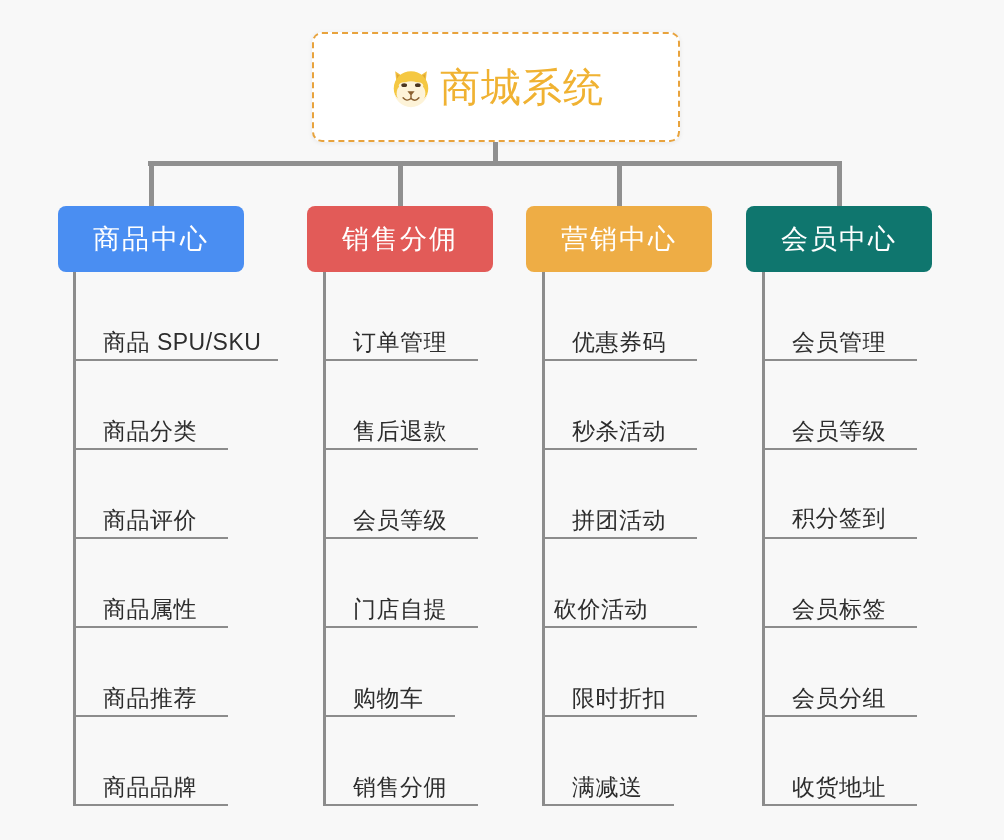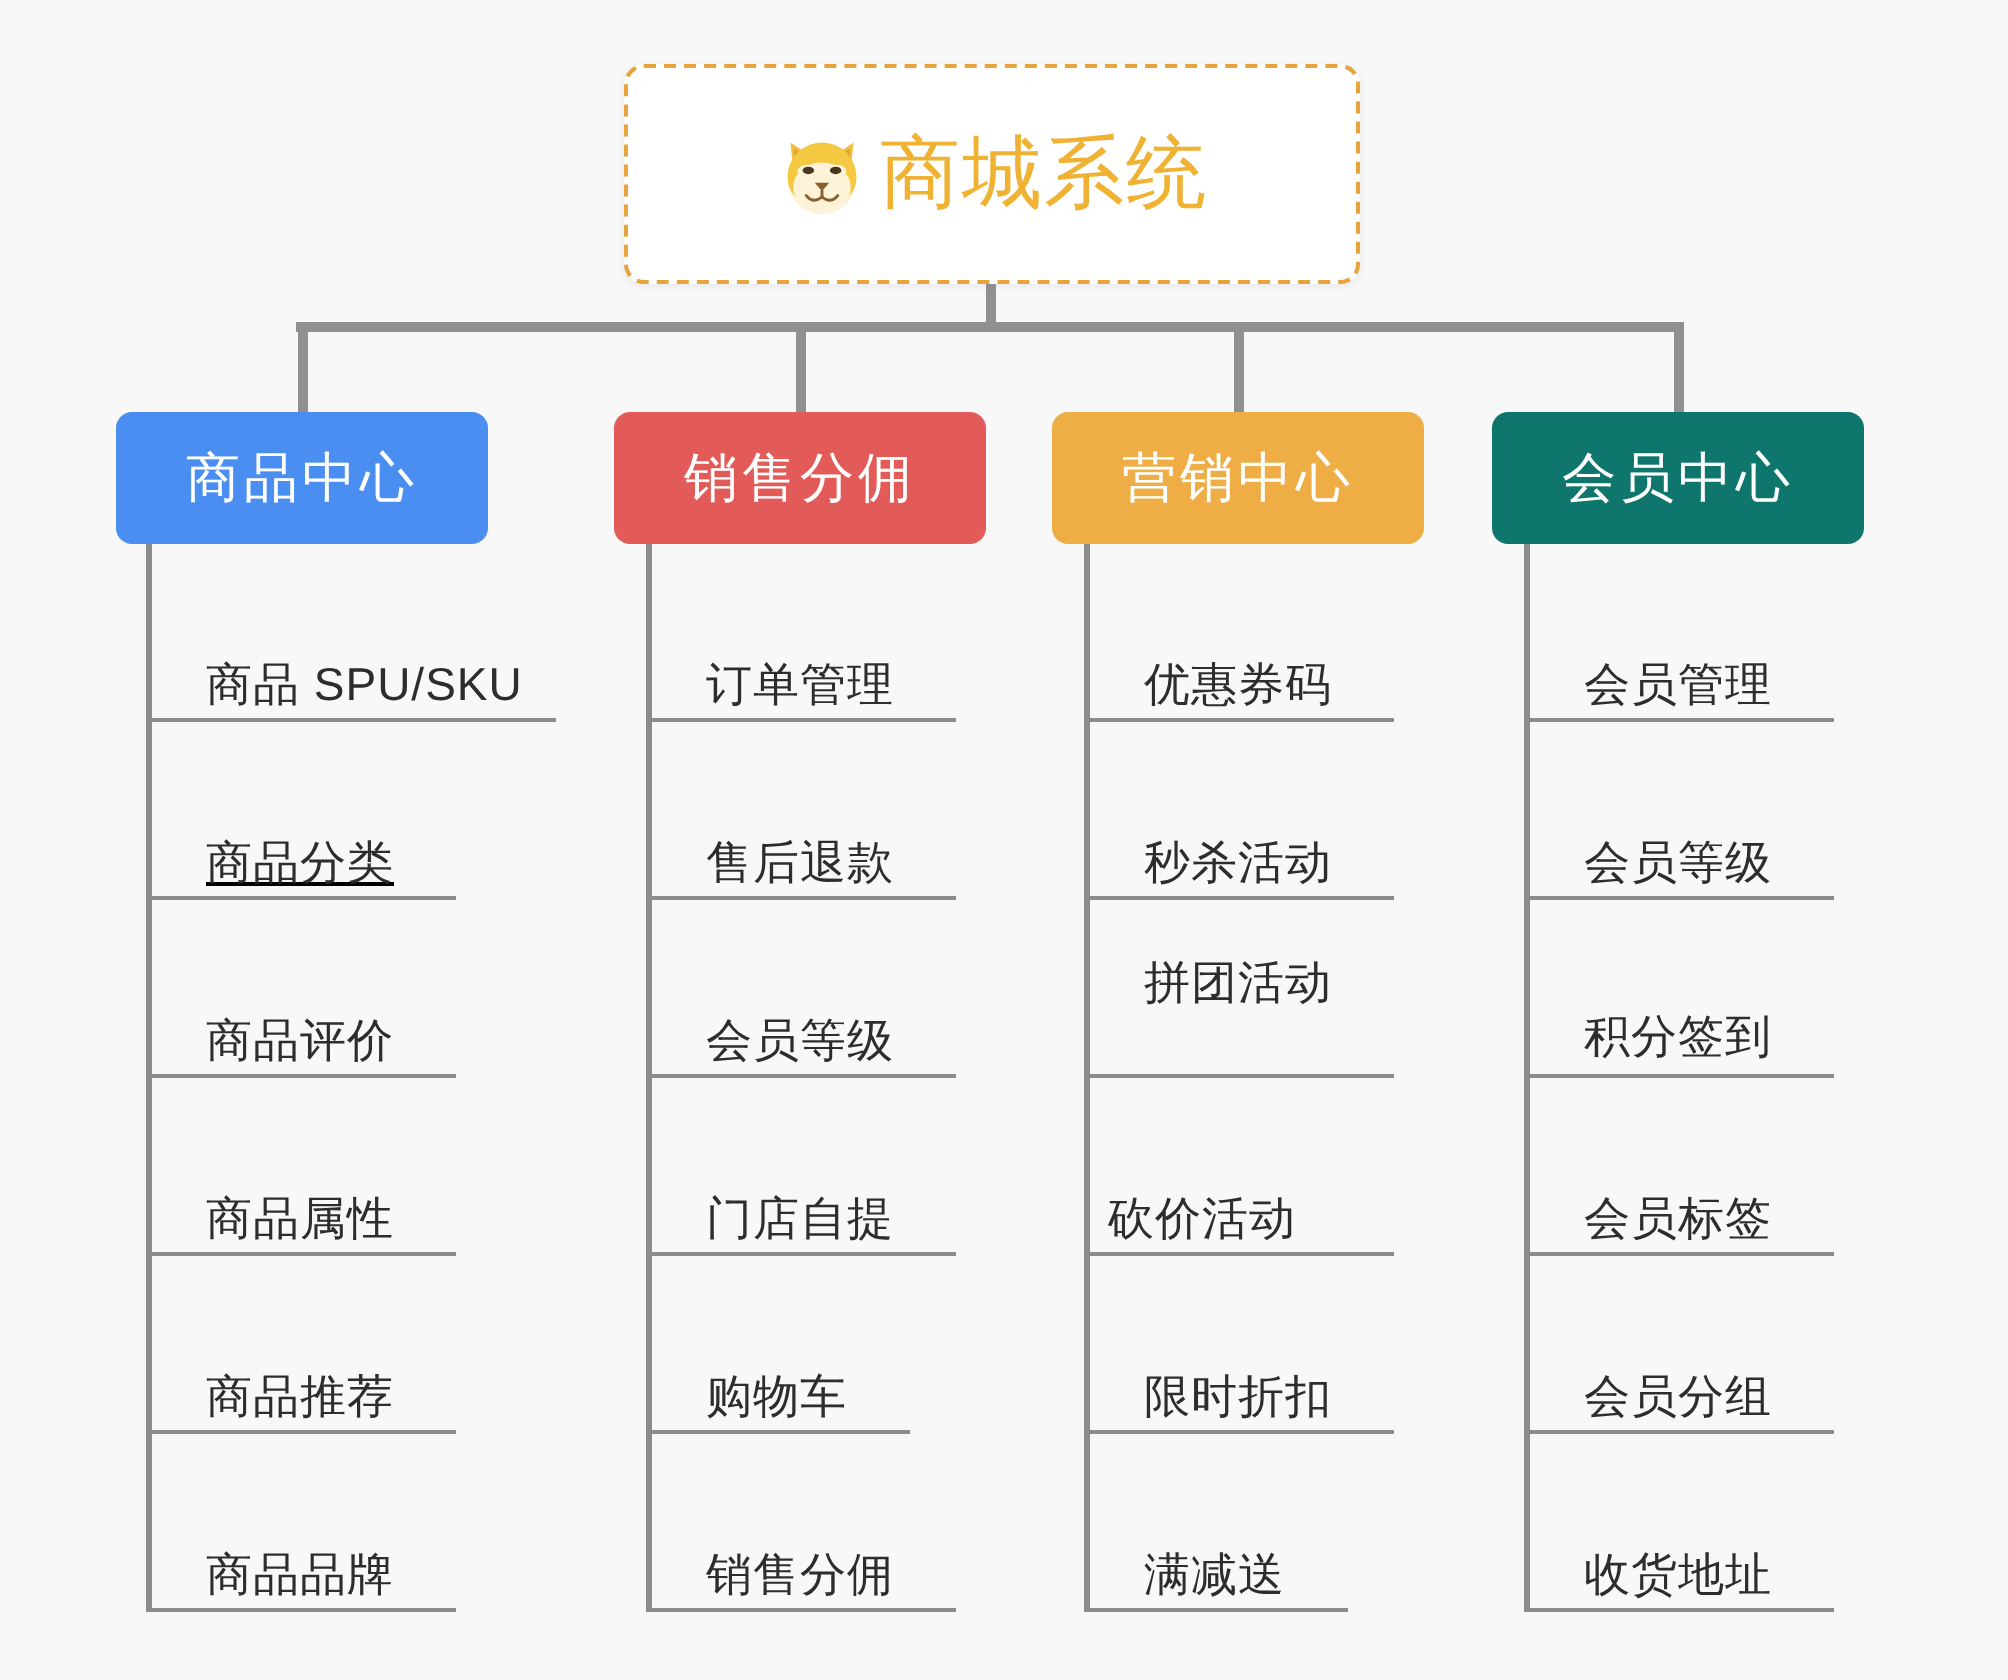--- a/index.html
+++ b/index.html
@@ -166,21 +166,21 @@
   <div id="branch-layer">
       <div class="cat-box" style="left: 58px; width: 186px; background: rgb(74, 142, 242); justify-content: center;">
         <span>商品中心</span>
       </div>
       <div class="branch" style="left: 73px; height: 534px;">
         <div class="branch-spine" style="height: 534px;"></div>
         <div class="leaf" style="top: 0px; width: 205px;">
           <span class="leaf-label">商品 SPU/SKU</span>
           <div class="leaf-rule" style="width: 205px;"></div>
         </div>
-        <div class="leaf" style="top: 89px; width: 155px; text-decoration: underline;">
+        <div class="leaf" style="top: 89px; width: 155px;">
           <span class="leaf-label">商品分类</span>
           <div class="leaf-rule" style="width: 155px;"></div>
         </div>
         <div class="leaf" style="top: 178px; width: 155px;">
           <span class="leaf-label">商品评价</span>
           <div class="leaf-rule" style="width: 155px;"></div>
         </div>
         <div class="leaf" style="top: 267px; width: 155px;">
           <span class="leaf-label">商品属性</span>
           <div class="leaf-rule" style="width: 155px;"></div>
@@ -230,21 +230,21 @@
       <div class="branch" style="left: 542px; height: 534px;">
         <div class="branch-spine" style="height: 534px;"></div>
         <div class="leaf" style="top: 0px; width: 155px;">
           <span class="leaf-label">优惠券码</span>
           <div class="leaf-rule" style="width: 155px;"></div>
         </div>
         <div class="leaf" style="top: 89px; width: 155px;">
           <span class="leaf-label">秒杀活动</span>
           <div class="leaf-rule" style="width: 155px;"></div>
         </div>
-        <div class="leaf" style="top: 178px; width: 155px; align-items: center;">
+        <div class="leaf" style="top: 178px; width: 155px;">
           <span class="leaf-label">拼团活动</span>
           <div class="leaf-rule" style="width: 155px;"></div>
         </div>
         <div class="leaf" style="top: 267px; width: 155px; padding-left: 12px;">
           <span class="leaf-label">砍价活动</span>
           <div class="leaf-rule" style="width: 155px;"></div>
         </div>
         <div class="leaf" style="top: 356px; width: 155px;">
           <span class="leaf-label">限时折扣</span>
           <div class="leaf-rule" style="width: 155px;"></div>

